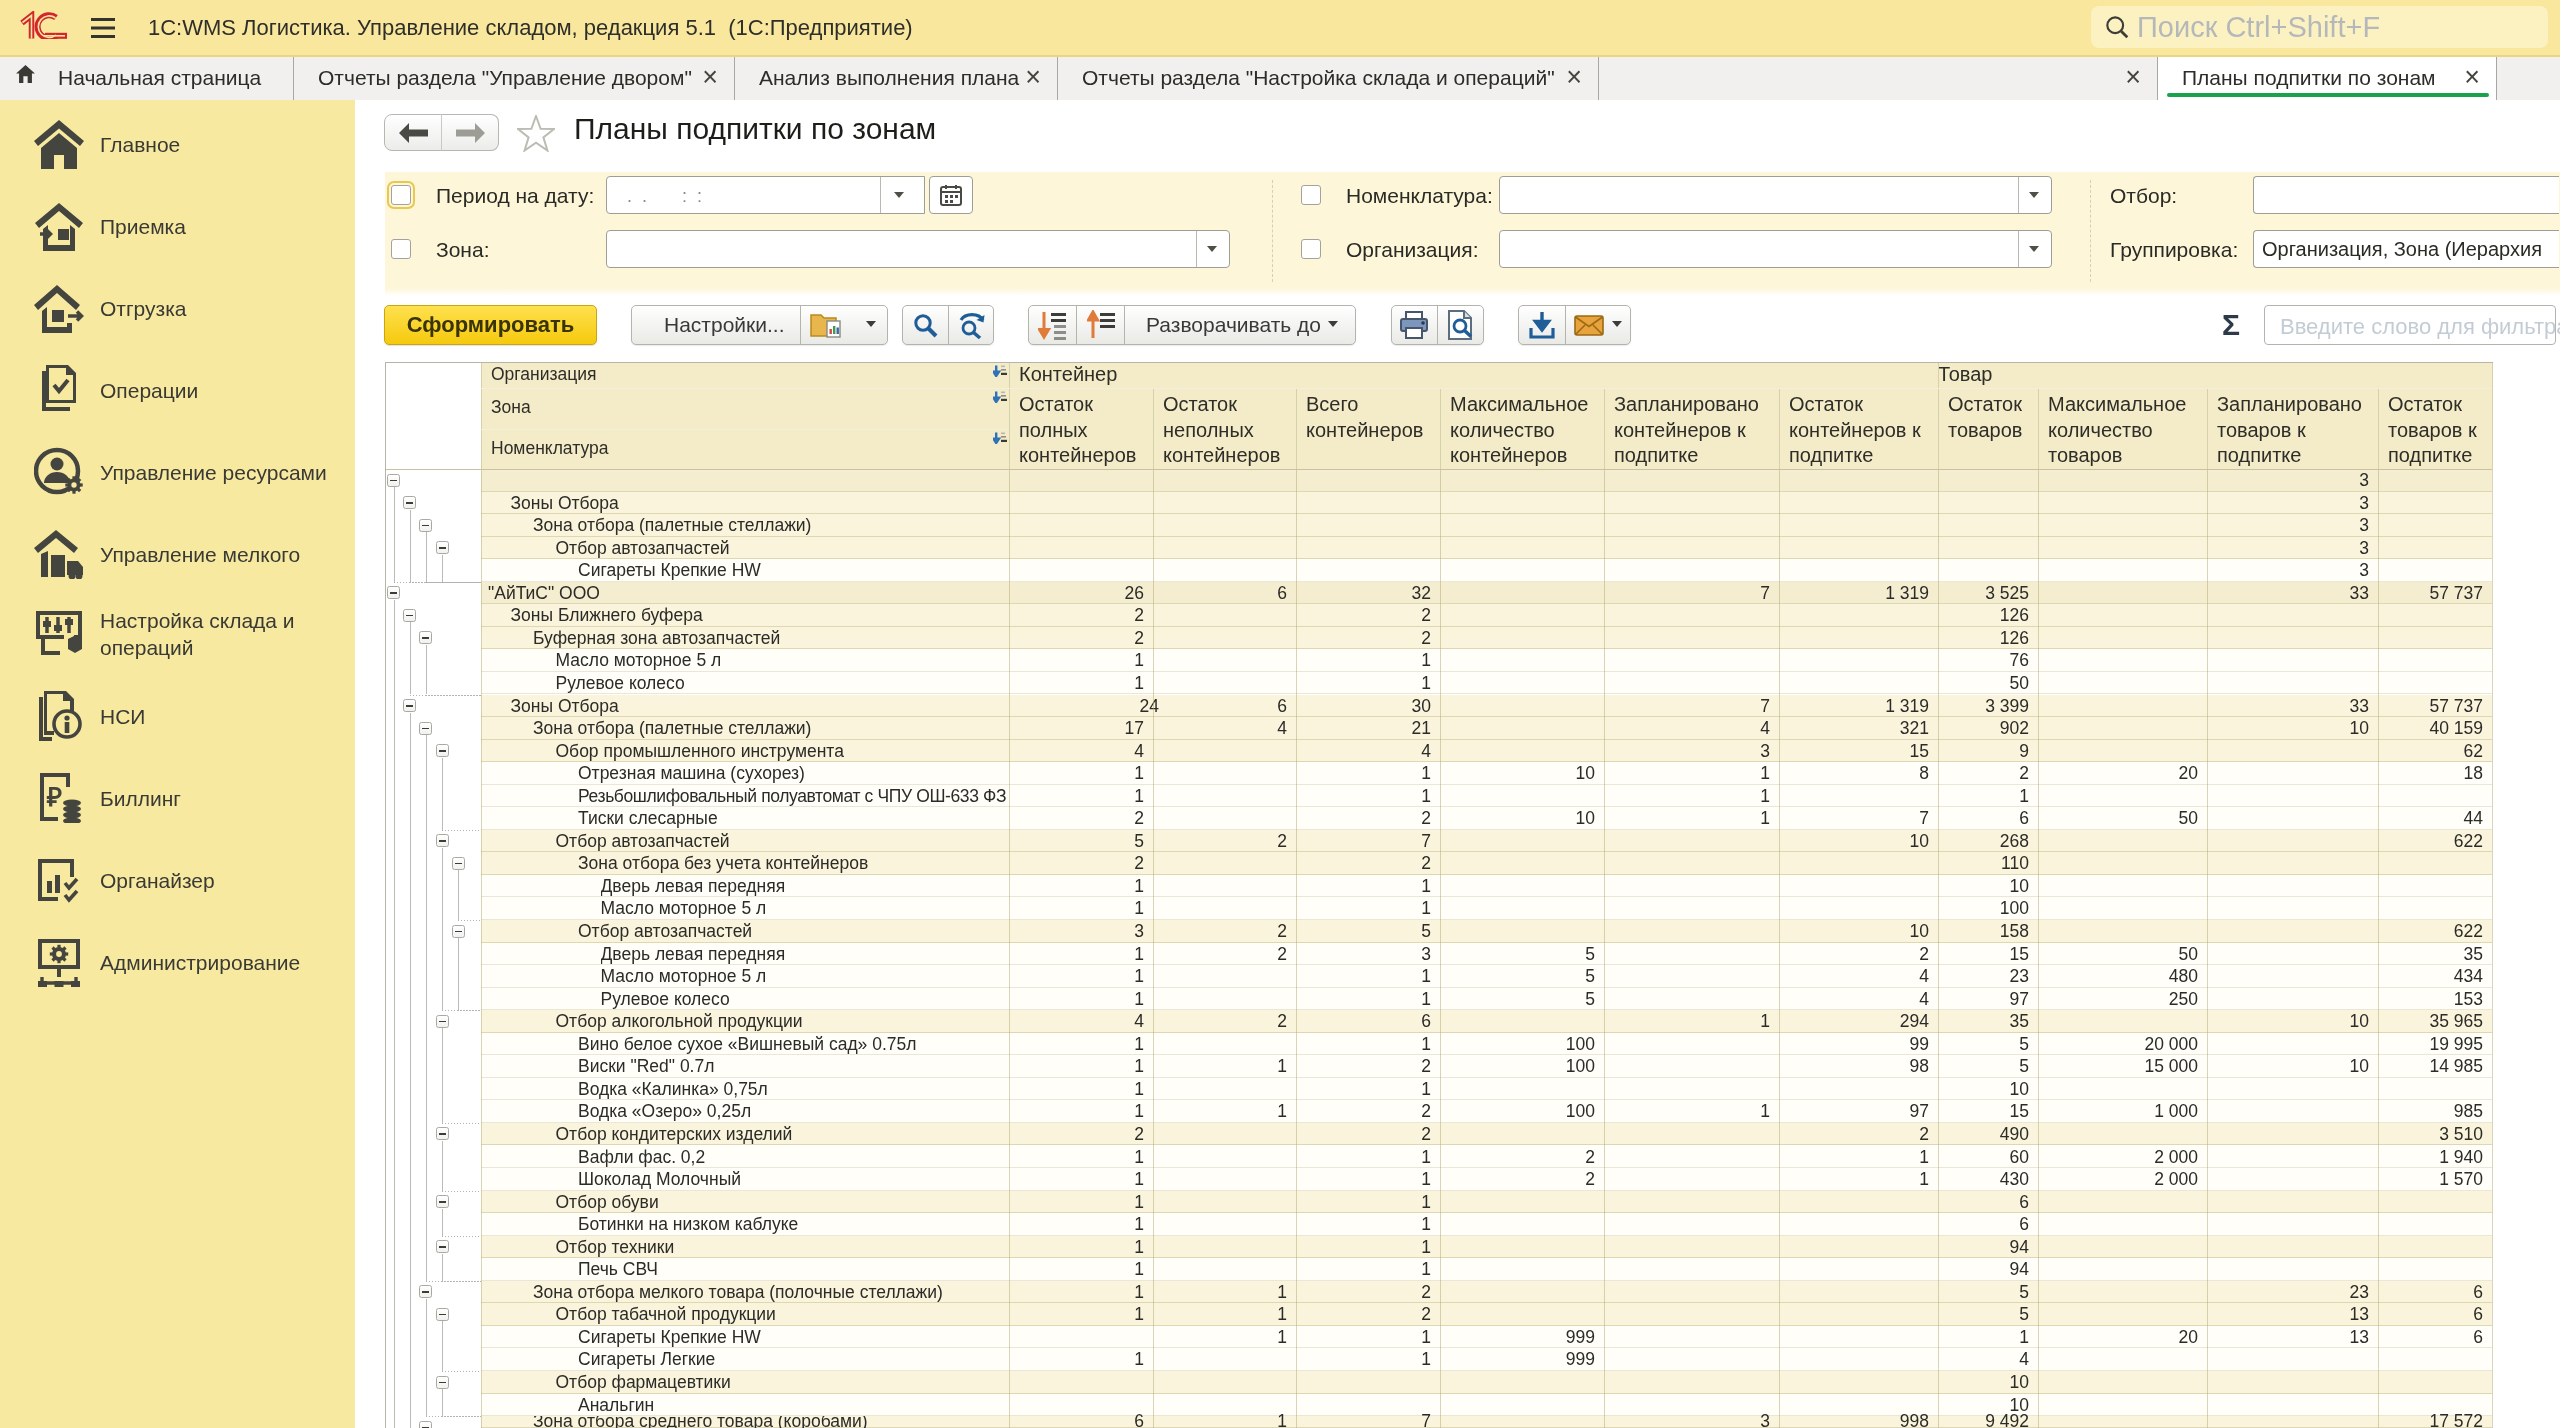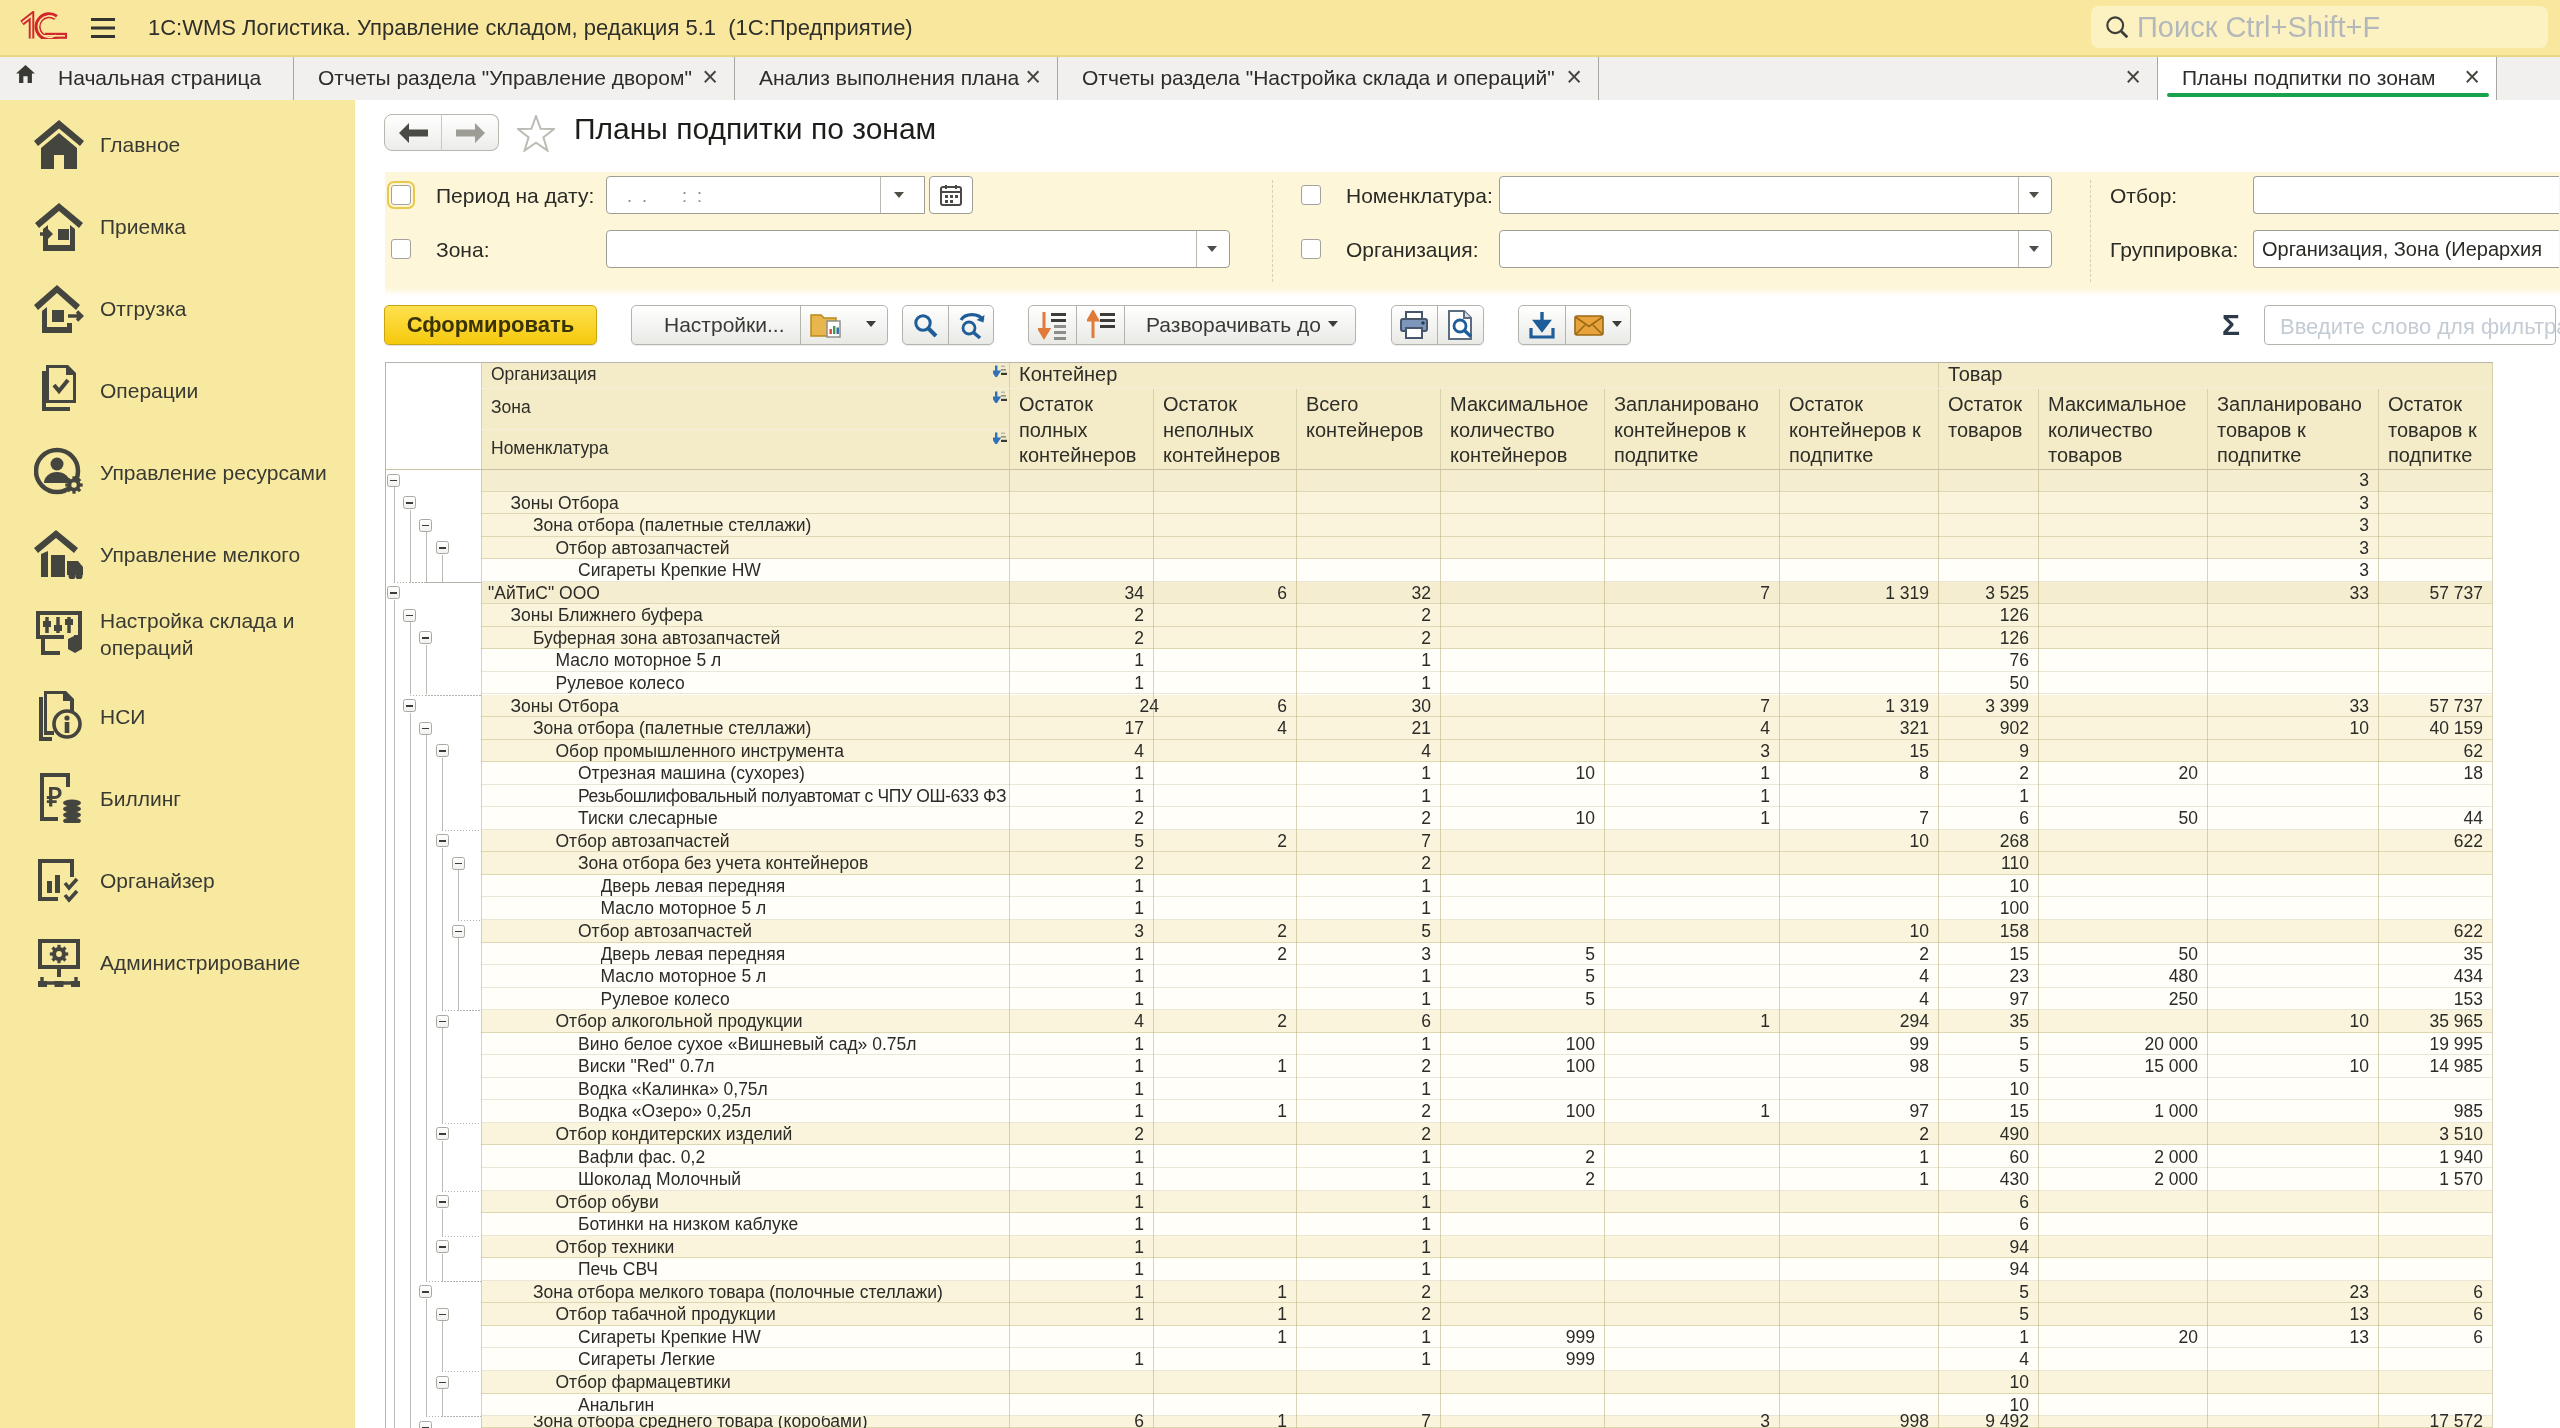--- a/index.html
+++ b/index.html
@@ -366,21 +366,21 @@
       <rect x="8" y="4" width="5" height="1.6" fill="#8f8f88"></rect>
       <rect x="8" y="7.8" width="6" height="2.2" fill="#3a3a35"></rect>
     </svg></div>
 <div class="hcell" style="left:481px;top:430px;width:528px;height:39.0px;padding-left:10px;"><span style="line-height:36px">Номенклатура</span><svg width="14" height="12" viewBox="0 0 14 12" style="position:absolute;right:2px;top:2px">
       <path d="M3.2 0.5 L3.2 7 M3.2 11 L0.4 6.8 L6 6.8 Z" stroke="#2f72b8" stroke-width="2.4" fill="#2f72b8"></path>
       <rect x="8" y="0.5" width="4" height="1.6" fill="#b9b9b2"></rect>
       <rect x="8" y="4" width="5" height="1.6" fill="#8f8f88"></rect>
       <rect x="8" y="7.8" width="6" height="2.2" fill="#3a3a35"></rect>
     </svg></div>
 <div class="hcell" style="left:1009px;top:362.5px;width:929px;height:25.5px;padding-left:10px;"><span style="font-size:20px;line-height:23.5px">Контейнер</span></div>
-<div class="hcell" style="left:1938px;top:362.5px;width:554px;height:25.5px;padding-left:10px;"><span style="font-size:20px;line-height:23.5px">Товар</span></div>
+<div class="hcell" style="left:1938px;top:362.5px;width:554px;height:25.5px;"><span style="font-size:20px;line-height:23.5px">Товар</span></div>
 <div class="hcell" style="left:1009px;top:389px;width:144px;height:80.0px;padding-left:10px;"><span style="display:inline-block;padding-top:3px;font-size:20px;line-height:25.5px;">Остаток<br>полных<br>контейнеров</span></div>
 <div class="hcell" style="left:1153px;top:389px;width:143px;height:80.0px;padding-left:10px;"><span style="display:inline-block;padding-top:3px;font-size:20px;line-height:25.5px;">Остаток<br>неполных<br>контейнеров</span></div>
 <div class="hcell" style="left:1296px;top:389px;width:144px;height:80.0px;padding-left:10px;"><span style="display:inline-block;padding-top:3px;font-size:20px;line-height:25.5px;">Всего<br>контейнеров</span></div>
 <div class="hcell" style="left:1440px;top:389px;width:164px;height:80.0px;padding-left:10px;"><span style="display:inline-block;padding-top:3px;font-size:20px;line-height:25.5px;">Максимальное<br>количество<br>контейнеров</span></div>
 <div class="hcell" style="left:1604px;top:389px;width:175px;height:80.0px;padding-left:10px;"><span style="display:inline-block;padding-top:3px;font-size:20px;line-height:25.5px;">Запланировано<br>контейнеров к<br>подпитке</span></div>
 <div class="hcell" style="left:1779px;top:389px;width:159px;height:80.0px;padding-left:10px;"><span style="display:inline-block;padding-top:3px;font-size:20px;line-height:25.5px;">Остаток<br>контейнеров к<br>подпитке</span></div>
 <div class="hcell" style="left:1938px;top:389px;width:100px;height:80.0px;padding-left:10px;"><span style="display:inline-block;padding-top:3px;font-size:20px;line-height:25.5px;">Остаток<br>товаров</span></div>
 <div class="hcell" style="left:2038px;top:389px;width:169px;height:80.0px;padding-left:10px;"><span style="display:inline-block;padding-top:3px;font-size:20px;line-height:25.5px;">Максимальное<br>количество<br>товаров</span></div>
 <div class="hcell" style="left:2207px;top:389px;width:171px;height:80.0px;padding-left:10px;"><span style="display:inline-block;padding-top:3px;font-size:20px;line-height:25.5px;">Запланировано<br>товаров к<br>подпитке</span></div>
 <div class="hcell" style="left:2378px;top:389px;width:114px;height:80.0px;padding-left:10px;"><span style="display:inline-block;padding-top:3px;font-size:20px;line-height:25.5px;">Остаток<br>товаров к<br>подпитке</span></div>
@@ -414,21 +414,21 @@
 <div class="abs" style="left:386px;top:536.65px;width:95px;height:23.55px;background:#fff;"></div>
 <div class="lab" style="left:555.5px;top:536.65px;width:451.5px;height:22.55px;line-height:22.55px;">Отбор автозапчастей</div>
 <div class="val" style="left:2207px;top:536.65px;width:162px;height:22.55px;line-height:22.55px;">3</div>
 <div class="row" style="top:559.20px;height:22.55px;background:#fffef8;border-bottom:1px solid #eae7d9;"></div>
 <div class="abs" style="left:386px;top:559.20px;width:95px;height:23.55px;background:#fff;"></div>
 <div class="lab" style="left:578.0px;top:559.20px;width:429.0px;height:22.55px;line-height:22.55px;">Сигареты Крепкие HW</div>
 <div class="val" style="left:2207px;top:559.20px;width:162px;height:22.55px;line-height:22.55px;">3</div>
 <div class="row" style="top:581.75px;height:22.55px;background:#f5edcf;border-bottom:1px solid #ded8b2;"></div>
 <div class="abs" style="left:386px;top:581.75px;width:95px;height:23.55px;background:#fff;"></div>
 <div class="lab" style="left:488.0px;top:581.75px;width:519.0px;height:22.55px;line-height:22.55px;">"АйТиС" ООО</div>
-<div class="val" style="left:1009px;top:581.75px;width:135px;height:22.55px;line-height:22.55px;">34</div>
+<div class="val" style="left:1009px;top:581.75px;width:135px;height:22.55px;line-height:22.55px;">26</div>
 <div class="val" style="left:1153px;top:581.75px;width:134px;height:22.55px;line-height:22.55px;">6</div>
 <div class="val" style="left:1296px;top:581.75px;width:135px;height:22.55px;line-height:22.55px;">32</div>
 <div class="val" style="left:1604px;top:581.75px;width:166px;height:22.55px;line-height:22.55px;">7</div>
 <div class="val" style="left:1779px;top:581.75px;width:150px;height:22.55px;line-height:22.55px;">1 319</div>
 <div class="val" style="left:1938px;top:581.75px;width:91px;height:22.55px;line-height:22.55px;">3 525</div>
 <div class="val" style="left:2207px;top:581.75px;width:162px;height:22.55px;line-height:22.55px;">33</div>
 <div class="val" style="left:2378px;top:581.75px;width:105px;height:22.55px;line-height:22.55px;">57 737</div>
 <div class="row" style="top:604.30px;height:22.55px;background:#faf4dc;border-bottom:1px solid #ded8b2;"></div>
 <div class="abs" style="left:386px;top:604.30px;width:95px;height:23.55px;background:#fff;"></div>
 <div class="lab" style="left:510.5px;top:604.30px;width:496.5px;height:22.55px;line-height:22.55px;">Зоны Ближнего буфера</div>

